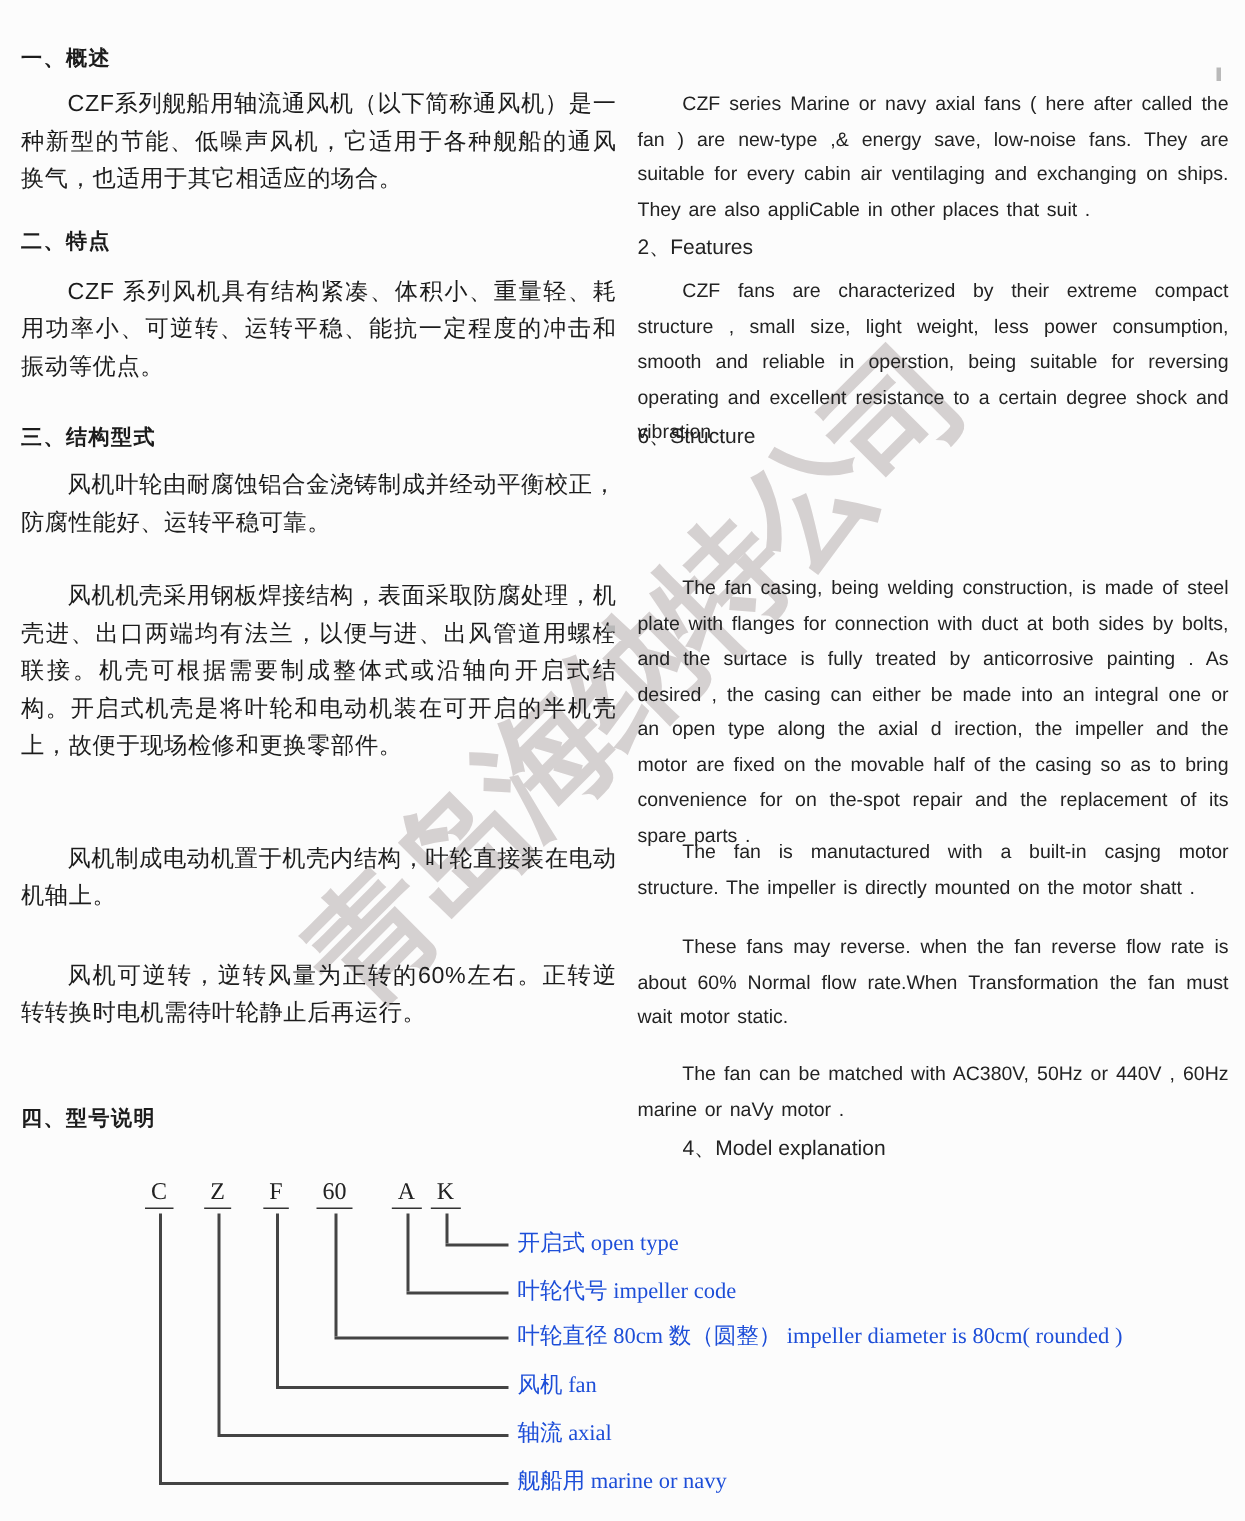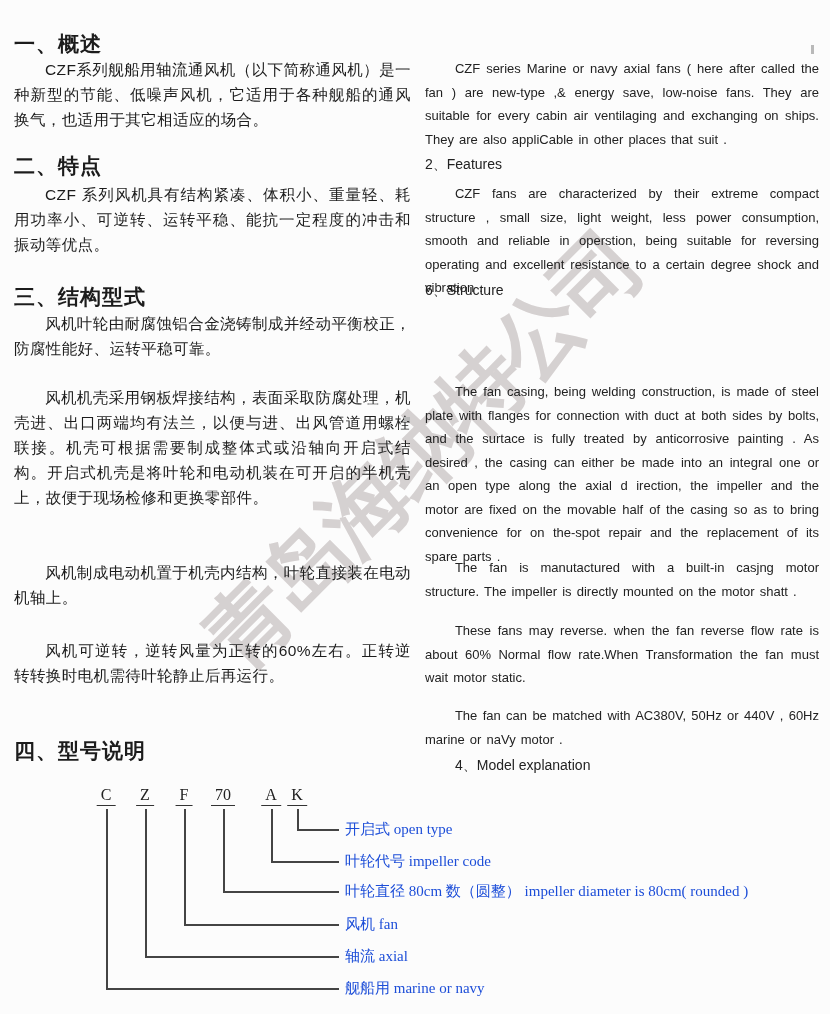--- a/index.html
+++ b/index.html
@@ -14,21 +14,21 @@
   .watermark {
     position:absolute; left:422px; top:452px;
     transform:translate(-50%,-50%) rotate(-45deg);
     font-size:86px; font-weight:bold; letter-spacing:-4px;
     color:#b7aeae; opacity:.55; white-space:nowrap;
     font-family:"DejaVu Sans",sans-serif;
     z-index:1; pointer-events:none;
   }
   .txt { position:absolute; z-index:2; }
   
-  .zh-h { left:14px; width:396px; font-size:21px; font-weight:700; letter-spacing:1px; }
+  .zh-h { left:14px; width:396px; font-size:14px; font-weight:700; letter-spacing:1px; }
   .zh-p { left:14px; width:397px; font-size:15.5px; font-weight:400;
           line-height:25px; text-align:justify; text-indent:2em; letter-spacing:.4px; }
   
   .en-h { left:425px; width:396px; font-size:14px; font-weight:400; color:#222; }
   .en-p { left:425px; width:394px; font-size:13px; color:#222;
           line-height:23.5px; text-align:justify; text-indent:2.3em; word-spacing:1.5px; }
   
   .code-letter {
     position:absolute; transform:translateX(-50%);
     font-family:"Liberation Serif","DejaVu Serif",serif;
@@ -68,21 +68,21 @@
   <div class="txt en-h" style="top:282px">6、Structure</div>
   <div class="txt en-p" style="top:380px">The fan casing, being welding construction, is made of steel plate with flanges for connection with duct at both sides by bolts, and the surtace is fully treated by anticorrosive painting . As desired , the casing can either be made into an integral one or an open type along the axial d irection, the impeller and the motor are fixed on the movable half of the casing so as to bring convenience for on the-spot repair and the replacement of its spare parts .</div>
   <div class="txt en-p" style="top:556px">The fan is manutactured with a built-in casjng motor structure. The impeller is directly mounted on the motor shatt .</div>
   <div class="txt en-p" style="top:619px">These fans may reverse. when the fan reverse flow rate is about 60% Normal flow rate.When Transformation the fan must wait motor static.</div>
   <div class="txt en-p" style="top:704px">The fan can be matched with AC380V, 50Hz or 440V , 60Hz marine or naVy motor .</div>
   <div class="txt en-h" style="top:757px; left:455px">4、Model explanation</div>
 
   <span class="code-letter" style="left:106px; top:786px">C</span>
   <span class="code-letter" style="left:145px; top:786px">Z</span>
   <span class="code-letter" style="left:184px; top:786px">F</span>
-  <span class="code-letter" style="left:223px; top:786px">70</span>
+  <span class="code-letter" style="left:223px; top:786px">60</span>
   <span class="code-letter" style="left:271px; top:786px">A</span>
   <span class="code-letter" style="left:297px; top:786px">K</span>
 
   <div class="vline" style="left:106px; top:809px; height:179px"></div>
   <div class="vline" style="left:145px; top:809px; height:147px"></div>
   <div class="vline" style="left:184px; top:809px; height:115px"></div>
   <div class="vline" style="left:223px; top:809px; height:82px"></div>
   <div class="vline" style="left:271px; top:809px; height:52px"></div>
   <div class="vline" style="left:297px; top:809px; height:20px"></div>
 

